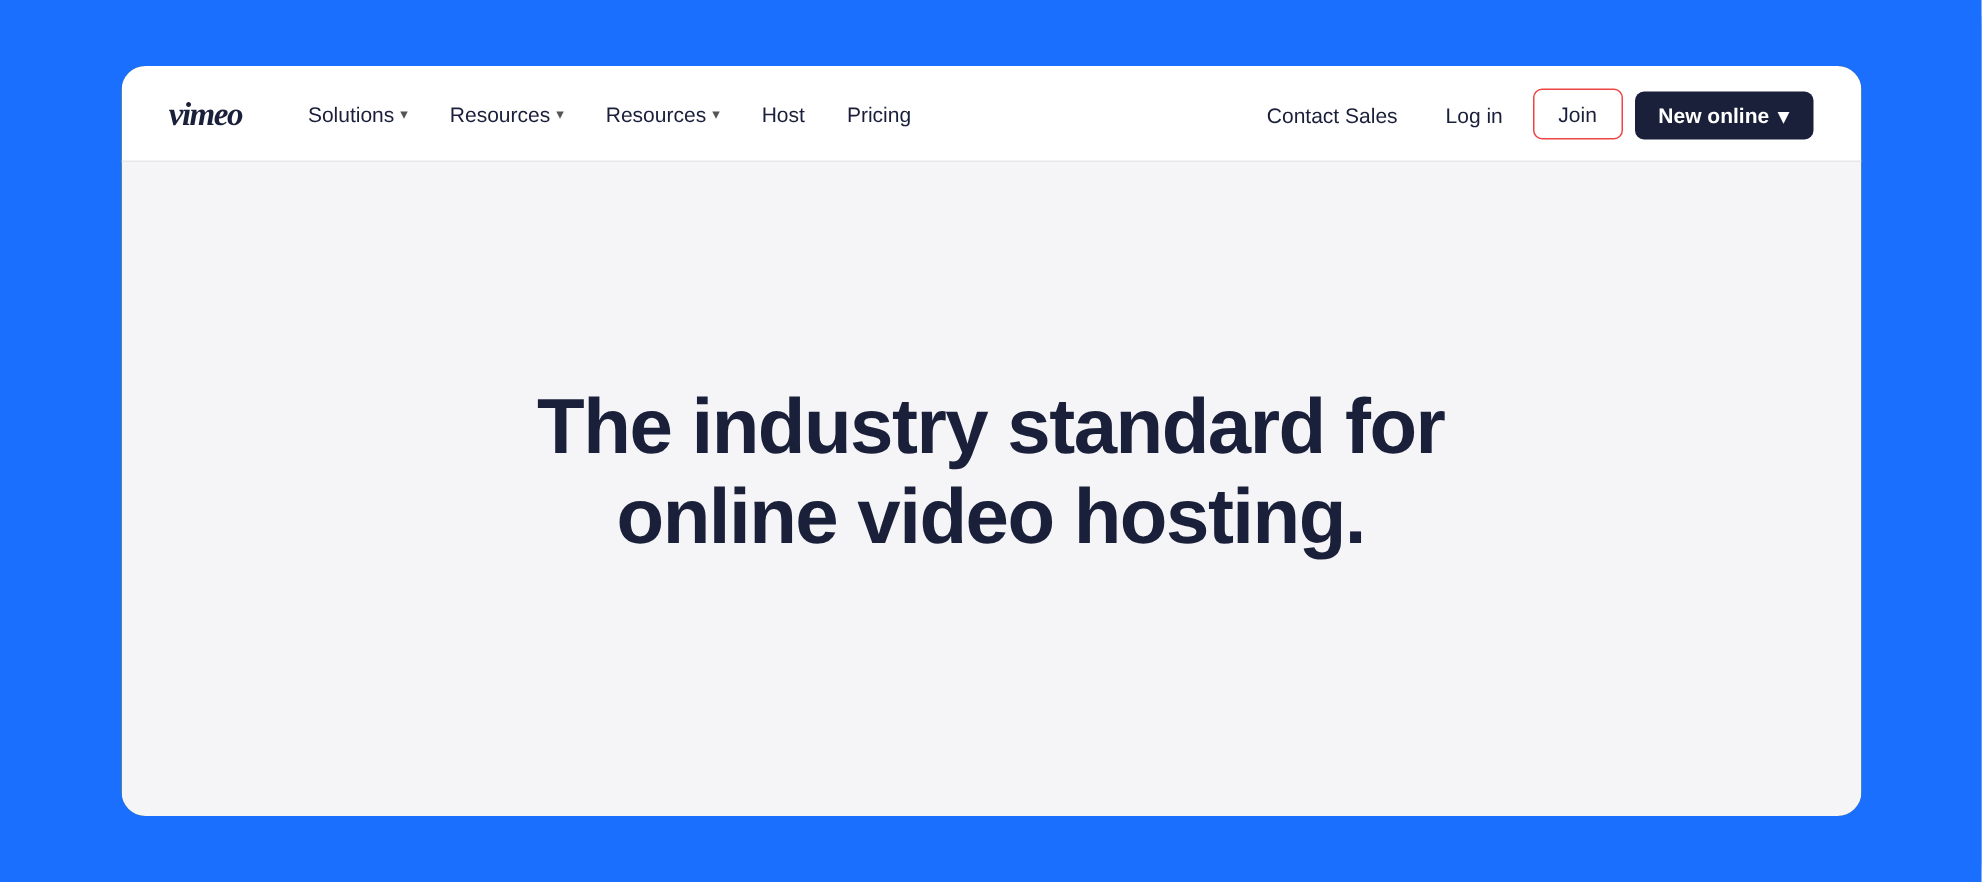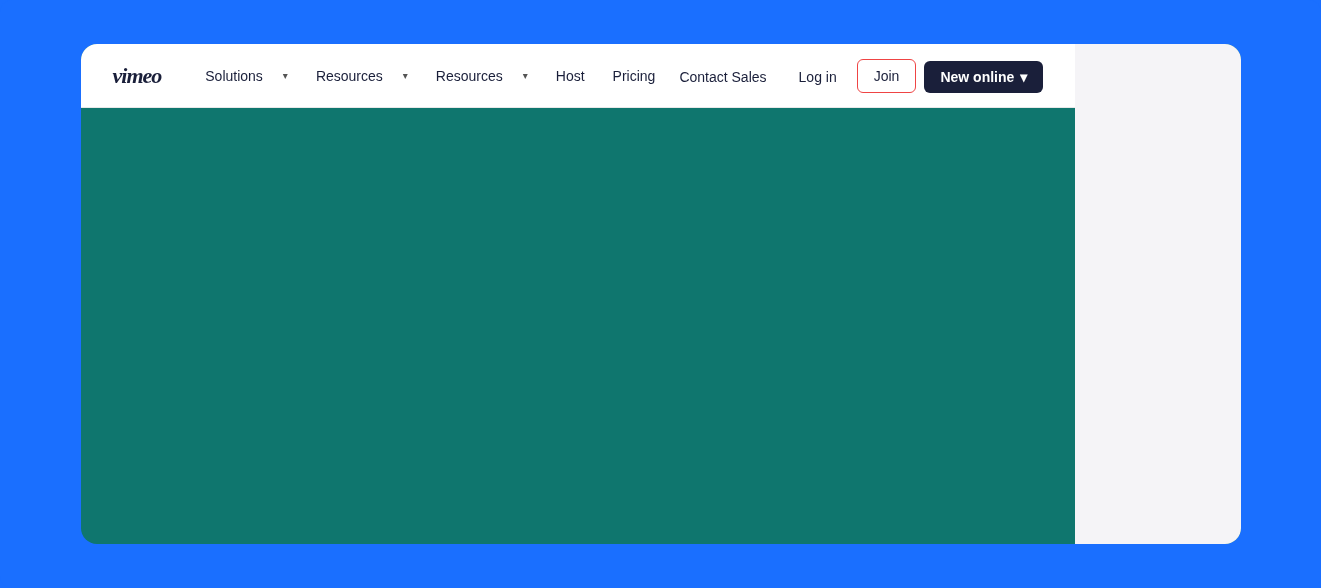--- a/index.html
+++ b/index.html
@@ -22,26 +22,27 @@
       background-color: #1a6fff;
       width: 1321px;
       height: 588px;
       display: flex;
       align-items: center;
       justify-content: center;
       border-radius: 12px;
     }
 
     .main-card {
-      background-color: #0f766e;
+      background-color: #14532d;
       border-radius: 16px;
       width: 1160px;
       height: 500px;
       overflow: hidden;
       display: flex;
+      flex-direction: column;
     }
 
     
     .navbar {
       background-color: #ffffff;
       display: flex;
       align-items: center;
       padding: 0 32px;
       height: 64px;
       border-bottom: 1px solid #e8e8e8;
@@ -64,21 +65,21 @@
     .nav-links {
       display: flex;
       align-items: center;
       gap: 4px;
       flex: 1;
     }
 
     .nav-item {
       display: flex;
       align-items: center;
-      gap: 20px;
+      gap: 4px;
       padding: 8px 12px;
       font-size: 14px;
       color: #1a1f3a;
       cursor: pointer;
       border-radius: 6px;
       font-weight: 500;
     }
 
     .chevron-down {
       font-size: 10px;
@@ -204,16 +205,17 @@
         <div class="nav-right-link">Log in</div>
         <button class="btn-join">Join</button>
         <button class="btn-new-video">
           <span>New online</span>
           <span>▾</span>
         </button>
       </div>
     </nav>
 
     <div class="hero">
+      <h1 class="hero-title">The industry standard for online video hosting.</h1>
     </div>
 
   </div>
 </div>
 
 </body></html>

